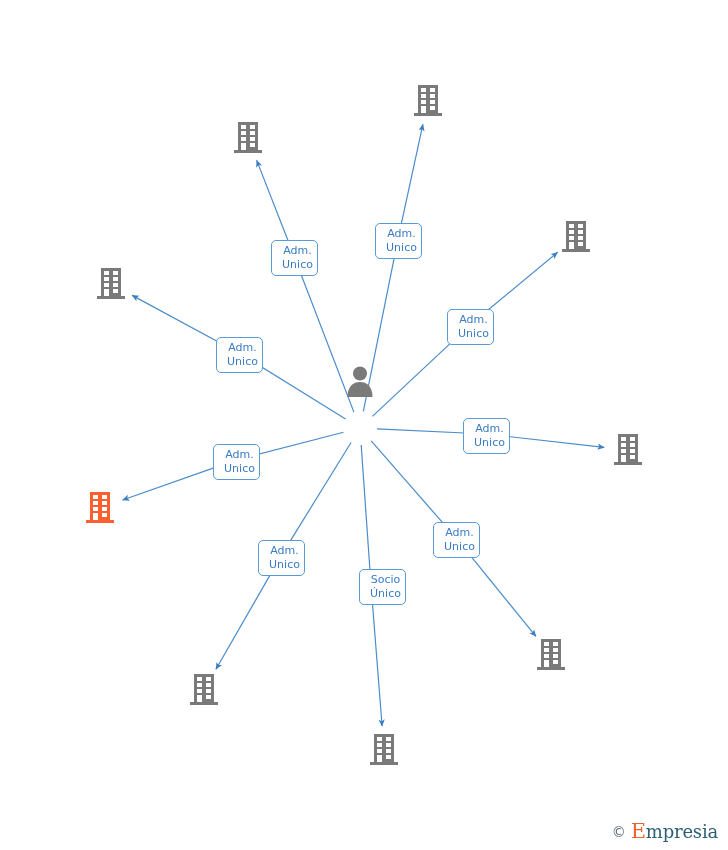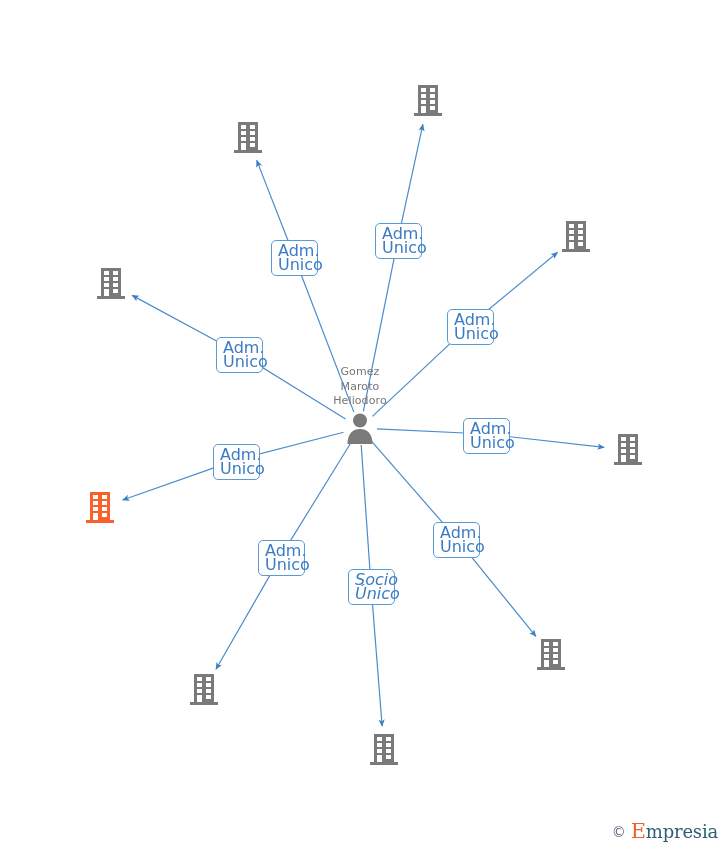--- a/index.html
+++ b/index.html
@@ -63,21 +63,21 @@
   .edge-label {
     position: absolute;
     z-index: 5;
     background: #ffffff;
     border: 1.4px solid #5b9bd5;
     border-radius: 5px;
     padding: 3px 0 4px 6px;
     box-sizing: border-box;
     text-align: center;
     color: #3a7cc4;
-    font-size: 16px;
+    font-size: 11px;
     line-height: 13.5px;
     width: 47px;
     margin-left: -23px;
     margin-top: -16px;
     white-space: pre-line;
   }
 
   
   #watermark {
     position: absolute;
@@ -268,23 +268,20 @@
             <rect x="8" y="10" width="5" height="4" fill="#fff"></rect>
             <rect x="17" y="10" width="5" height="4" fill="#fff"></rect>
             <rect x="8" y="16" width="5" height="4" fill="#fff"></rect>
             <rect x="17" y="16" width="5" height="4" fill="#fff"></rect>
             <rect x="8" y="22" width="5" height="7" fill="#fff"></rect>
             <rect x="17" y="22" width="5" height="4" fill="#fff"></rect>
           </svg></span>
         <div class="node-label"></div>
       </div>
       <div class="node label-above" style="left: 360px; top: 365px;">
-        <div class="node-label">Gomez
-Maroto
-Heliodoro</div>
         <span class="icon-wrap"><svg width="30" height="32" viewBox="0 0 30 32">
             <circle cx="15" cy="8.5" r="7" fill="#7a7a7a"></circle>
             <path d="M2.5 32 C2.5 21.5 8 17 15 17 C22 17 27.5 21.5 27.5 32 Z" fill="#7a7a7a"></path>
           </svg></span>
       </div>
     </div>
   <div id="labels-layer">
       <div class="edge-label" style="left: 294px; top: 256px;">Adm.
 Unico</div>
       <div class="edge-label" style="left: 398px; top: 239px;">Adm.
@@ -294,21 +291,21 @@
       <div class="edge-label" style="left: 239px; top: 353px;">Adm.
 Unico</div>
       <div class="edge-label" style="left: 486px; top: 434px;">Adm.
 Unico</div>
       <div class="edge-label" style="left: 236px; top: 460px;">Adm.
 Unico</div>
       <div class="edge-label" style="left: 456px; top: 538px;">Adm.
 Unico</div>
       <div class="edge-label" style="left: 281px; top: 556px;">Adm.
 Unico</div>
-      <div class="edge-label" style="left: 371px; top: 585px; font-style: italic;">Socio
+      <div class="edge-label" style="left: 382px; top: 585px;">Socio
 Único</div>
     </div>
 
   <div id="watermark">
     <span class="copy-mark">©</span>
     <span class="brand"><span class="brand-initial">E</span><span>mpresia</span></span>
   </div>
 </div>
 
 </body></html>

